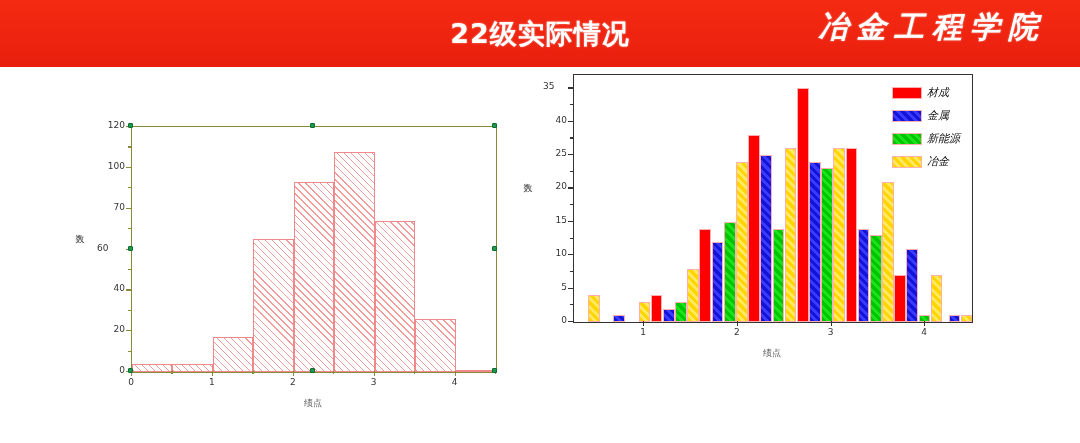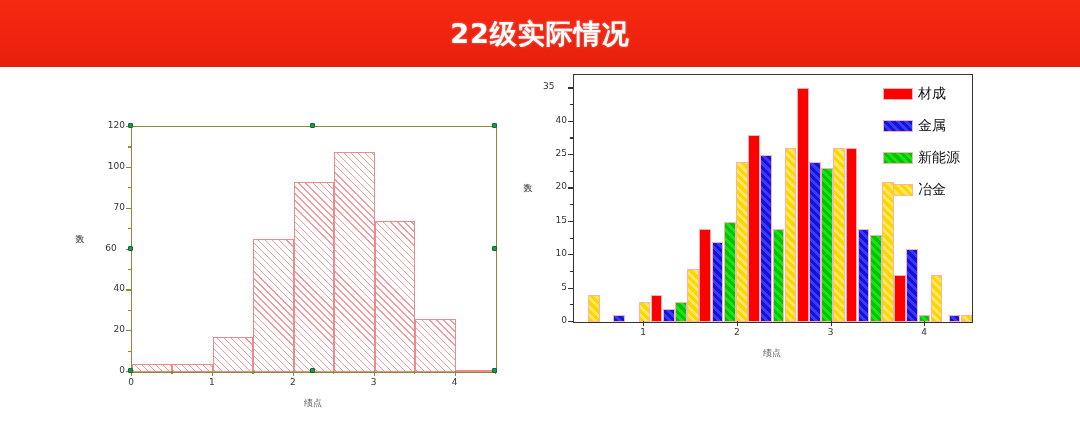--- a/index.html
+++ b/index.html
@@ -151,35 +151,37 @@
     border:1px solid #ffb0b0;
     box-sizing:border-box;
   }
   .b-red   { background:#fd0000; }
   .b-blue  { background:repeating-linear-gradient(45deg,#1414d8 0 3px,#3a3aff 3px 6px); }
   .b-green { background:repeating-linear-gradient(45deg,#00c400 0 3px,#19e319 3px 6px); }
   .b-yellow{ background:repeating-linear-gradient(45deg,#ffd500 0 3px,#ffe95e 3px 6px); }
 
   #legend-right{
     position:absolute; right:12px; top:10px;
-    display:flex; flex-direction:column; gap:14px;
-    font-size:14px; color:#111;
+    display:flex; flex-direction:column; gap:8px;
+    font-size:11px; color:#111;
     font-family:"DejaVu Sans", sans-serif;
+    font-style:italic;
   }
   #legend-right .row{ display:flex; align-items:center; gap:5px; }
   #legend-right .sw{ width:30px; height:12px; border:1px solid #ffb0b0; }
 </style>
 </head>
 <body>
 
 <div class="banner">
 
 
   <div class="banner-title">22级实际情况</div>
 
+  <div class="banner-dept">冶金工程学院</div>
 </div>
 
 <div class="slide-body">
 
   <div class="chart" id="chart-left">
     <div class="ylabel" id="ylab-left" style="left: 73px; top: 159.5px;">人数</div>
     <div class="plot" id="plot-left">
         <div class="bar" style="left: 0px; width: 40.4444px; height: 8.16667px;"></div>
         <div class="bar" style="left: 40.4444px; width: 40.4444px; height: 8.16667px;"></div>
         <div class="bar" style="left: 80.8889px; width: 40.4444px; height: 34.7083px;"></div>
@@ -194,21 +196,21 @@
   <div class="tick" style="left: 126px; top: 304px; width: 5px; height: 1.2px; background: rgb(138, 138, 58);"></div>
       <div class="tick-lbl" style="left: 97px; top: 298px; width: 28px; text-align: right;">0</div>
       <div class="tick" style="left: 128px; top: 283.583px; width: 3px; height: 1.2px; background: rgb(138, 138, 58);"></div>
       <div class="tick" style="left: 126px; top: 263.167px; width: 5px; height: 1.2px; background: rgb(138, 138, 58);"></div>
       <div class="tick-lbl" style="left: 97px; top: 257.167px; width: 28px; text-align: right;">20</div>
       <div class="tick" style="left: 128px; top: 242.75px; width: 3px; height: 1.2px; background: rgb(138, 138, 58);"></div>
       <div class="tick" style="left: 126px; top: 222.333px; width: 5px; height: 1.2px; background: rgb(138, 138, 58);"></div>
       <div class="tick-lbl" style="left: 97px; top: 216.333px; width: 28px; text-align: right;">40</div>
       <div class="tick" style="left: 128px; top: 201.917px; width: 3px; height: 1.2px; background: rgb(138, 138, 58);"></div>
       <div class="tick" style="left: 126px; top: 181.5px; width: 5px; height: 1.2px; background: rgb(138, 138, 58);"></div>
-      <div class="tick-lbl" style="left: 97px; top: 175.5px; width: 28px; text-align: center;">60</div>
+      <div class="tick-lbl" style="left: 97px; top: 175.5px; width: 28px; text-align: left;">60</div>
       <div class="tick" style="left: 128px; top: 161.083px; width: 3px; height: 1.2px; background: rgb(138, 138, 58);"></div>
       <div class="tick" style="left: 126px; top: 140.667px; width: 5px; height: 1.2px; background: rgb(138, 138, 58);"></div>
       <div class="tick-lbl" style="left: 97px; top: 134.667px; width: 28px; text-align: right;">70</div>
       <div class="tick" style="left: 128px; top: 120.25px; width: 3px; height: 1.2px; background: rgb(138, 138, 58);"></div>
       <div class="tick" style="left: 126px; top: 99.8333px; width: 5px; height: 1.2px; background: rgb(138, 138, 58);"></div>
       <div class="tick-lbl" style="left: 97px; top: 93.8333px; width: 28px; text-align: right;">100</div>
       <div class="tick" style="left: 128px; top: 79.4167px; width: 3px; height: 1.2px; background: rgb(138, 138, 58);"></div>
       <div class="tick" style="left: 126px; top: 59px; width: 5px; height: 1.2px; background: rgb(138, 138, 58);"></div>
       <div class="tick-lbl" style="left: 97px; top: 53px; width: 28px; text-align: right;">120</div>
       <div class="tick" style="left: 131px; top: 304px; width: 1.2px; height: 5px; background: rgb(138, 138, 58);"></div>

